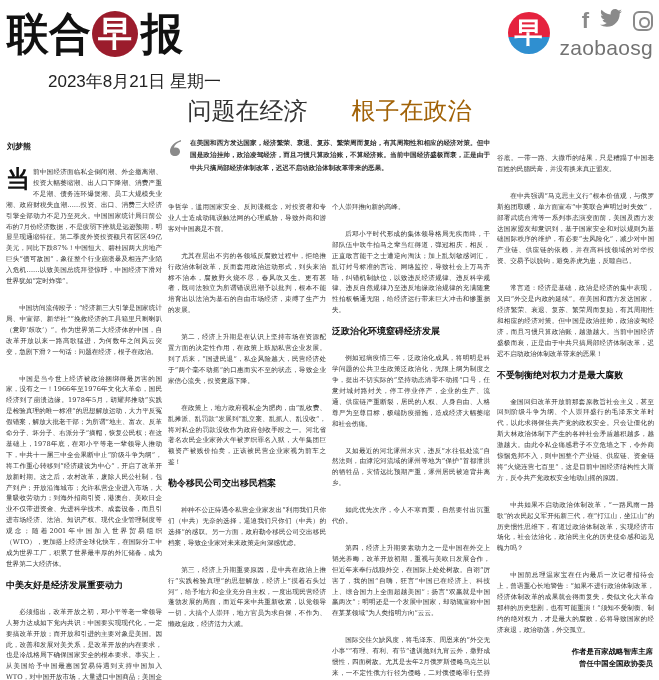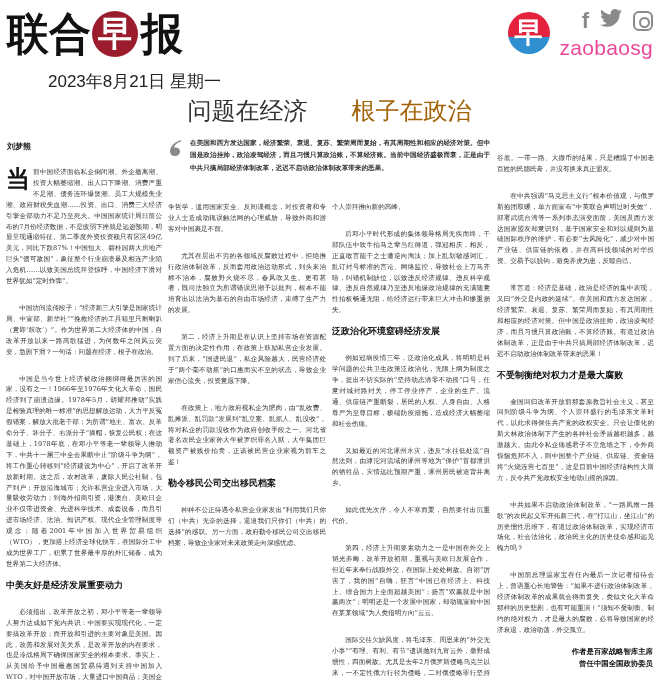--- a/index.html
+++ b/index.html
@@ -14,21 +14,21 @@
   .social { position: absolute; right: 6px; top: 8px; display: flex; align-items: flex-start; }
   .zb-circle { width: 42px; height: 42px; border-radius: 50%; overflow: hidden; position: relative; margin-right: 10px; margin-top: 4px; }
   .zb-top { position: absolute; left: 0; top: 0; width: 100%; height: 60%; background: #e5223e; }
   .zb-bot { position: absolute; left: 0; bottom: 0; width: 100%; height: 40%; background: #2f8fd0; }
   .zb-char { position: absolute; left: 0; top: 0; width: 100%; height: 100%; display: flex; align-items: center; justify-content: center; color: #fff; font-size: 28px; font-weight: bold; font-family: "DejaVu Serif", serif; }
   .social-right { display: flex; flex-direction: column; align-items: flex-end; }
   .social-icons { display: flex; gap: 10px; align-items: center; height: 26px; }
   .s-icon { color: #8a8a8a; font-family: "Liberation Sans", sans-serif; font-weight: bold; font-size: 22px; line-height: 24px; }
   .ig { width: 20px; height: 20px; border: 2.5px solid #8a8a8a; border-radius: 6px; position: relative; }
   .ig::after { content: ""; position: absolute; left: 4px; top: 4px; width: 7px; height: 7px; border: 2px solid #8a8a8a; border-radius: 50%; }
-  .handle { font-family: "Liberation Sans", sans-serif; font-size: 21px; color: #ec4899; margin-top: 2px; letter-spacing: 0.3px; }
+  .handle { font-family: "Liberation Sans", sans-serif; font-size: 21px; color: #737373; margin-top: 2px; letter-spacing: 0.3px; }
 
   .dateline { position: absolute; left: 0; top: 70px; width: 659px; font-family: "Liberation Sans", sans-serif; font-size: 17px; color: #222; margin-left: 48px; }
   .headline { position: absolute; left: 0; top: 95px; width: 659px; text-align: center; font-family: "Liberation Sans", sans-serif; font-size: 24px; color: #333; }
   .headline .h1 { font-weight: normal; margin-right: 44px; }
   .headline .h2 { font-weight: normal; color: #a16207; text-align: right; }
 
   .byline { position: absolute; left: 7px; top: 141px; font-size: 8px; font-weight: bold; font-family: "DejaVu Sans", sans-serif; color: #222; }
 
   .col { position: absolute; top: 150px; font-size: 6.6px; line-height: 10.9px; color: #333; text-align: justify; overflow: hidden; }
   .col p { text-indent: 2em; margin-bottom: 0; margin-top: 16px; }
@@ -104,38 +104,39 @@
 
 </div>
 
 <div class="col c2">
   <p class="first">争哲学，滥用国家安全、反间谍概念，对投资者和专业人士造成动辄误触法网的心理威胁，导致外商和游客对中国裹足不前。</p>
   <p>尤其在层出不穷的各领域反腐败过程中，拒绝推行政治体制改革，反而套用政治运动形式，到头来治标不治本，腐败野火烧不尽，春风吹又生。更有甚者，既司法独立为所谓错误思潮予以批判，根本不能培育出以法治为基石的自由市场经济，束缚了生产力的发展。</p>
   <p>第二，经济上升期是在认识上坚持市场在资源配置方面的决定性作用，在政策上鼓励私营企业发展。到了后来，“国进民退”，私企风险越大，民营经济处于“两个毫不动摇”的口惠而实不至的状态，导致企业家信心流失，投资意愿下降。</p>
   <p>在政策上，地方政府视私企为肥肉，由“乱收费、乱摊派、乱罚款”发展到“乱立案、乱抓人、乱没收”，将对私企的罚款没收作为政府创收手段之一。河北省著名农民企业家孙大午被罗织罪名入狱，大午集团巨额资产被贱价拍卖，正该被民营企业家视为前车之鉴！</p>
   <h3>勒令移民公司交出移民档案</h3>
   <p>种种不公正待遇令私营企业家发出“利用我们只你们（中共）无奈的选择，逼迫我们只你们（中共）的选择”的感叹。另一方面，政府勒令移民公司交出移民档案，导致企业家对未来政策走向深感忧虑。</p>
+  <p>第三，经济上升期重要原因，是中共在政治上推行“实践检验真理”的思想解放，经济上“摸着石头过河”，给予地方和企业充分自主权，一度出现民营经济蓬勃发展的局面，而近年来中共重新收紧，以党领导一切，大搞个人崇拜，地方官员为求自保，不作为、懒政怠政，经济活力大减。</p>
 </div>
 
 <div class="col c3">
   <p class="first">个人崇拜推向新的高峰。</p>
   <p>后邓小平时代形成的集体领导格局无疾而终，干部队伍中吹牛拍马之辈当红得道，弹冠相庆，相反，正直敢言能干之士遭逆向淘汰；加上乱划敏感词汇，乱订封号标准的言论、网络监控，导致社会上万马齐喑，纠错机制缺位，以致违反经济规律、违反科学规律、违反自然规律乃至违反地缘政治规律的充满随意性拍板畅通无阻，给经济运行带来巨大冲击和惨重损失。</p>
   <h3>泛政治化环境窒碍经济发展</h3>
   <p>例如冠病疫情三年，泛政治化成风，将明明是科学问题的公共卫生政策泛政治化，无限上纲为制度之争，提出不切实际的“坚持动态清零不动摇”口号，任意封城封路封关，停工停业停产，企业的生产、流通、供应链严重断裂，居民的人权、人身自由、人格尊严为至尊目标，极端防疫措施，造成经济大幅萎缩和社会伤痛。</p>
   <p>又如最近的河北涿州水灾，违反“水往低处流”自然法则，由滹沱河流域的涿州等地为“保护”首都泄洪的牺牲品，灾情远比预期严重，涿州居民被迫背井离乡。</p>
   <p>如此优先次序，令人不寒而栗，自然要付出沉重代价。</p>
   <p>第四，经济上升期要素动力之一是中国在外交上韬光养晦，改革开放初期，重视与美欧日发展合作，但近年来奉行战狼外交，在国际上处处树敌。自诩“厉害了，我的国”自嗨，狂言“中国已在经济上、科技上、综合国力上全面超越美国”；扬言“双赢就是中国赢两次”；明明还是一个发展中国家，却动辄宣称中国在某某领域“为人类指明方向”云云。</p>
   <p>国际交往欠缺风度，将毛泽东、周恩来的“外交无小事”“有理、有利、有节”遗训抛到九宵云外，撒野成惯性，四面树敌。尤其是去年2月俄罗斯侵略乌克兰以来，一不定性俄方行径为侵略，二对俄侵略罪行坚持不作谴责，三依然宣称“中俄友好无上限，合作无禁区”“会在各方面予以策应”；中国舆论场叫嚣“俄罗斯的特别军事行动是反对美国霸权主义的正义斗争”……并且在大多数国家对俄侵乌的谴责声中，坚持与俄罗斯频繁进行海陆空联合军演，以致俄罗斯国防部长绍伊古表白“俄中不仅仅是盟友关系”。</p>
   <p>连年推行战狼外交的结果，令中美关系跌到1972年尼克逊总统访华以来最低点，中欧、中英、中日、中韩、中澳、中加等关系全部跌至几十年来</p>
 </div>
 
 <div class="col c4">
   <p class="first">谷底。一带一路、大撒币的结果，只是糟蹋了中国老百姓的民脂民膏，并没有换来真正盟友。</p>
   <p>在中共强调“马克思主义行”根本价值观，与俄罗斯抱团取暖，单方面宣布“中英联合声明过时失效”，部署武统台湾等一系列事态演变面前，美国及西方发达国家盟友却意识到，基于国家安全和对以规则为基础国际秩序的维护，有必要“去风险化”，减少对中国产业链、供应链的依赖，并在高科技领域的对华投资、交易予以脱钩，避免养虎为患，反噬自己。</p>
-  <p>常言道：经济是基础，政治是经济的集中表现，又曰“外交是内政的延续”。在美国和西方发达国家，经济繁荣、衰退、复苏、繁荣周而复始，有其周期性和相应的经济对策。但中国是政治挂帅，政治凌驾经济，而且习惯只算政治账，不算经济账。有道过政治体制改革，正是由于中共只搞局部经济体制改革，迟迟不启动政治体制改革带来的恶果！</p>
+  <p>常言道：经济是基础，政治是经济的集中表现，又曰“外交是内政的延续”。在美国和西方发达国家，经济繁荣、衰退、复苏、繁荣周而复始，有其周期性和相应的经济对策。但中国是政治挂帅，政治凌驾经济，而且习惯只算政治账，越激越大。当前中国经济盛极而衰，正是由于中共只搞局部经济体制改革，迟迟不启动政治体制改革带来的恶果！</p>
   <h3>不受制衡绝对权力才是最大腐败</h3>
   <p>金国回归改革开放前那套原教旨社会主义，甚至回到阶级斗争为纲、个人崇拜盛行的毛泽东文革时代，以此求得保住共产党的政权安全。只会让僵化的斯大林政治体制下产生的各种社会矛盾越积越多，越激越大。由此令私企痛感君子不立危墙之下，令外商惊惕危邦不入，则中国整个产业链、供应链、资金链将“火烧连营七百里”，这是目前中国经济结构性大斯方，反令共产党政权安全地动山摇的原因。</p>
   <p>中共如果不启动政治体制改革，“一路凤雨一路歌”的农民起义军开拓新三代，在“打江山，坐江山”的历史惯性思维下，有道过政治体制改革，实现经济市场化，社会法治化，政治民主化的历史使命感和远见魄力吗？</p>
   <p>中国前总理温家宝在任内最后一次记者招待会上，曾语重心长地警告：“如果不进行政治体制改革，经济体制改革的成果就会得而复失，类似文化大革命那样的历史悲剧，也有可能重演！”须知不受制衡、制约的绝对权力，才是最大的腐败，必将导致国家的经济衰退，政治动荡，外交孤立。</p>
 </div>
 
 <div class="sig">
   <div>作者是百家战略智库主席</div>
   <div>曾任中国全国政协委员</div>
 </div>

